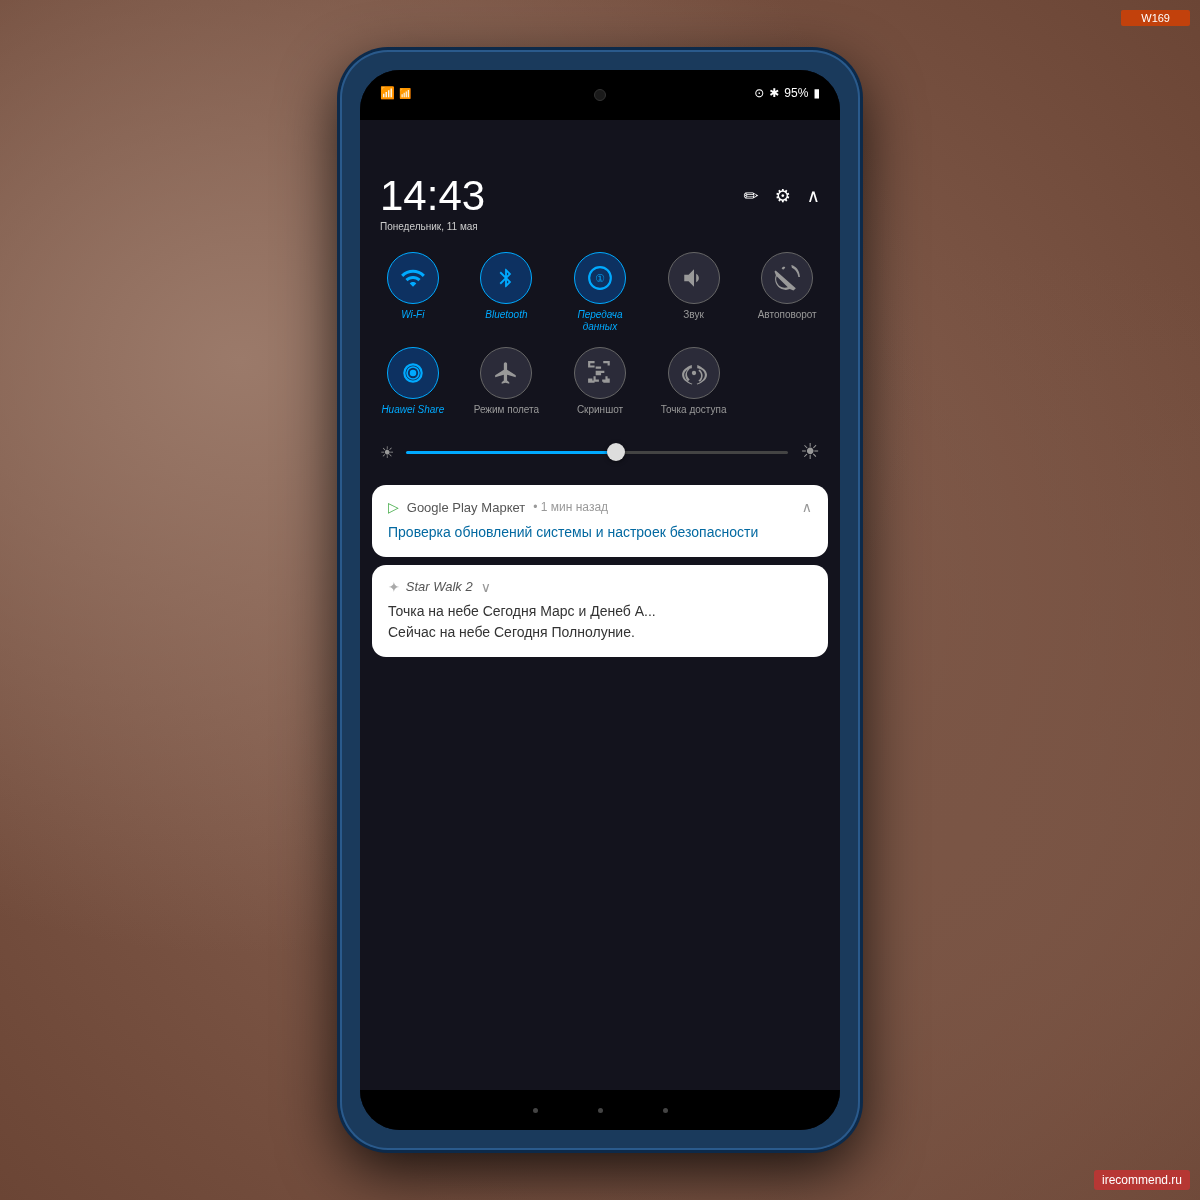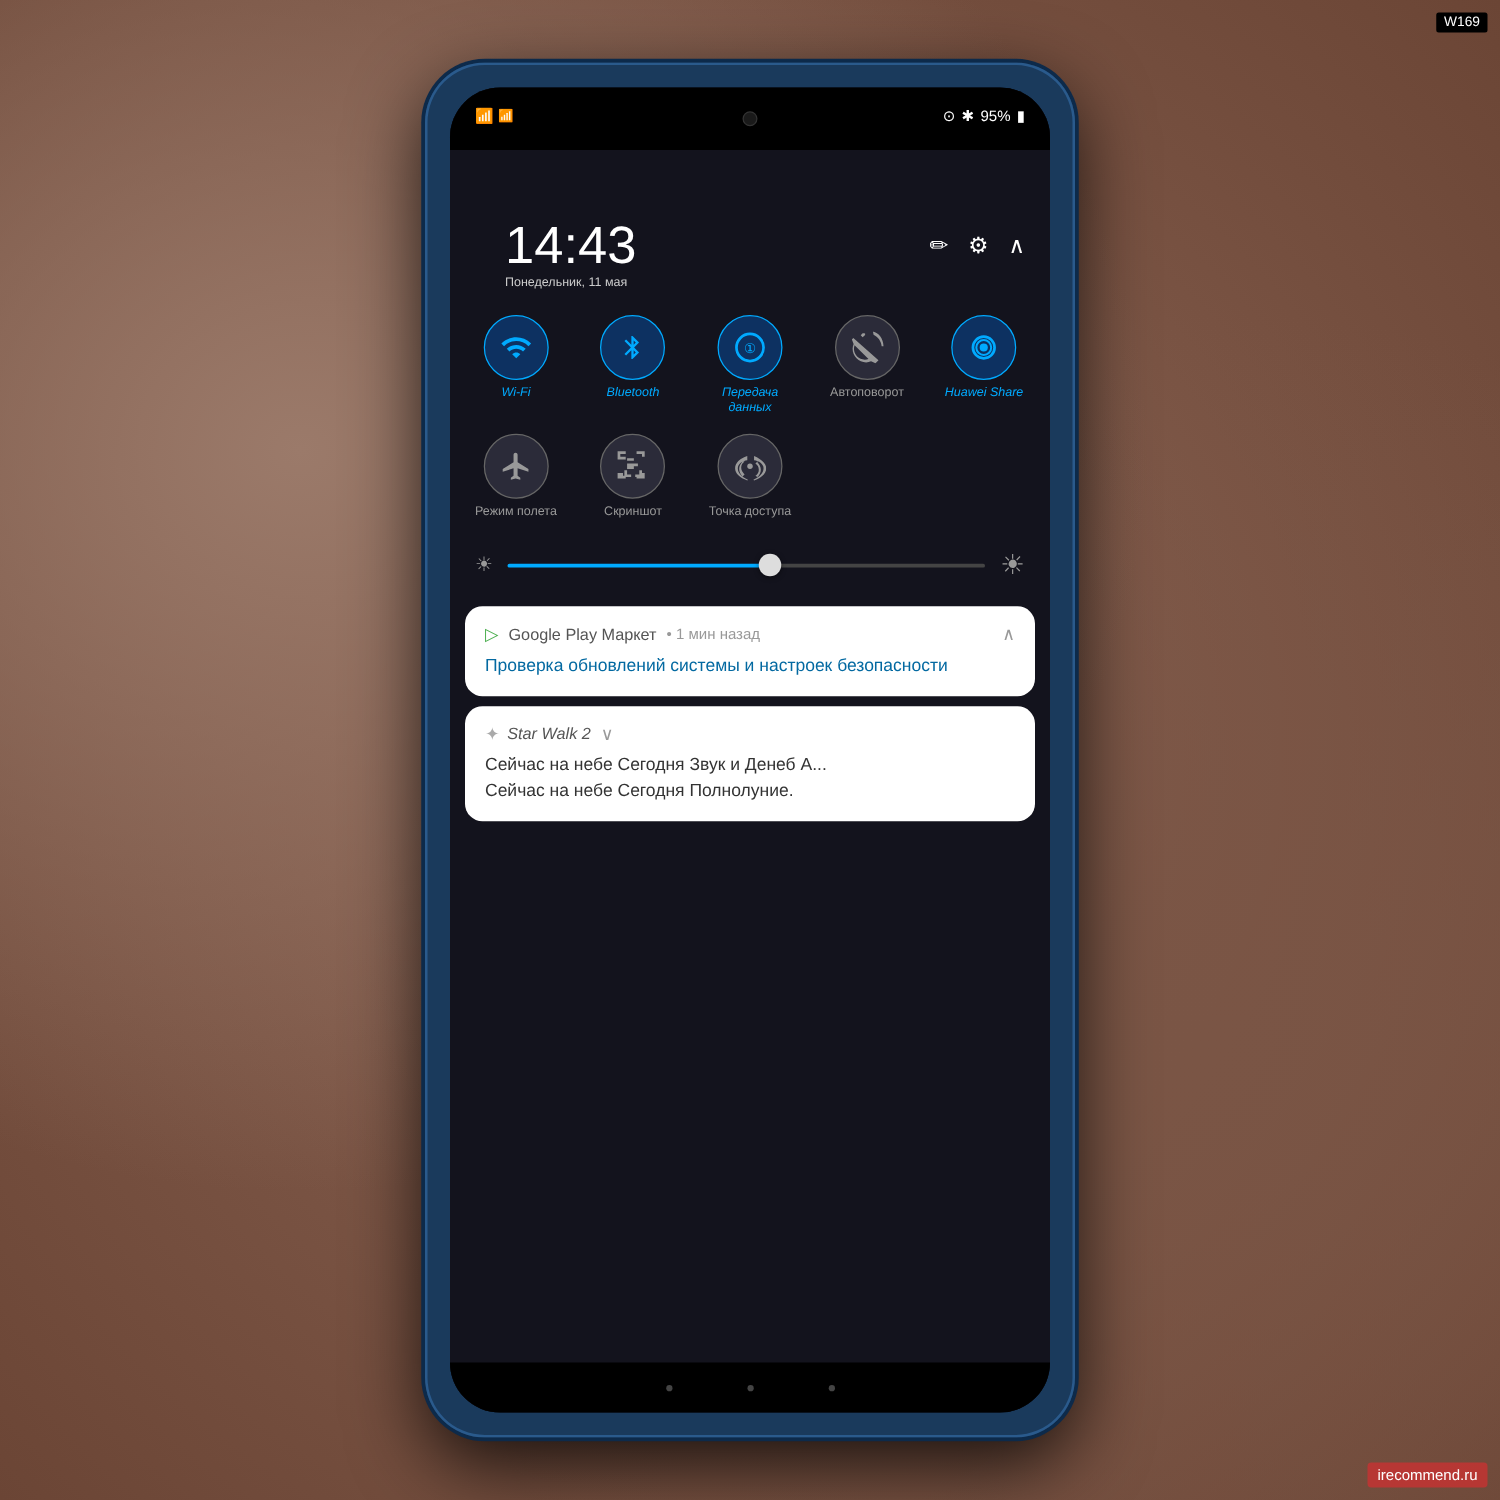--- a/index.html
+++ b/index.html
@@ -16,24 +16,24 @@
         radial-gradient(ellipse at 20% 30%, #9B7A6A 0%, transparent 50%),
         radial-gradient(ellipse at 80% 70%, #7A5545 0%, transparent 50%),
         radial-gradient(ellipse at 50% 50%, #8B6555 0%, #6B4535 100%);
     }
 
     
     .watermark {
       position: absolute;
       top: 10px;
       right: 10px;
-      background: #000000;
+      background: #c2410c;
       color: white;
       font-size: 11px;
-      padding: 2px 6px;
+      padding: 2px 20px;
       border-radius: 2px;
       z-index: 100;
     }
 
     
     .recommend-logo {
       position: absolute;
       bottom: 10px;
       right: 10px;
       color: white;
@@ -130,21 +130,20 @@
 
     
     .panel-header {
       padding: 55px 20px 10px;
     }
 
     .time-date-row {
       display: flex;
       align-items: flex-start;
       justify-content: space-between;
-      margin-left: 24px;
     }
 
     .time-display {
       color: white;
       font-size: 42px;
       font-weight: 300;
       line-height: 1;
     }
 
     .date-display {
@@ -423,20 +422,28 @@
         <div class="toggle-item">
           <div class="toggle-icon-circle active">
             <svg width="26" height="26" viewBox="0 0 24 24" fill="#00AAFF">
               <circle cx="12" cy="12" r="10" fill="none" stroke="#00AAFF" stroke-width="2"></circle>
               <text x="12" y="16" text-anchor="middle" font-size="10" fill="#00AAFF">①</text>
             </svg>
           </div>
           <span class="toggle-label active">Передача<br>данных</span>
         </div>
 
+        <div class="toggle-item">
+          <div class="toggle-icon-circle inactive">
+            <svg width="26" height="26" viewBox="0 0 24 24" fill="#999">
+              <path d="M3 9v6h4l5 5V4L7 9H3zm13.5 3c0-1.77-1.02-3.29-2.5-4.03v8.05c1.48-.73 2.5-2.25 2.5-4.02z"></path>
+            </svg>
+          </div>
+          <span class="toggle-label inactive">Звук</span>
+        </div>
 
         <div class="toggle-item">
           <div class="toggle-icon-circle inactive">
             <svg width="26" height="26" viewBox="0 0 24 24" fill="#999">
               <path d="M16.48 2.52c3.27 1.55 5.61 4.72 5.97 8.48h1.5C23.44 4.84 20.29 1.19 16 .1l.48 2.42zm-6.25-.77c-.59-.11-1.2-.18-1.83-.2L7 3l1.41 1.41 1.82-1.66zM1.54 5L.45 6.11l1.3 3.29C1.29 10.56 1 11.75 1 13c0 5.52 4.48 10 10 10 1.25 0 2.44-.29 3.61-.76l3.29 1.3L19.01 22.5l1.11-1.09L1.54 5zM10 21c-4.41 0-8-3.59-8-8 0-.96.18-1.87.46-2.73l10.27 10.27c-.86.29-1.77.46-2.73.46z"></path>
             </svg>
           </div>
           <span class="toggle-label inactive">Автоповорот</span>
         </div>
 
@@ -502,21 +509,21 @@
           </div>
           <div class="notif-body">Проверка обновлений системы и настроек безопасности</div>
         </div>
 
         <div class="notification-card">
           <div class="star-walk-header">
             <span class="star-icon">✦</span>
             <span class="star-app-name">Star Walk 2</span>
             <span class="star-expand">∨</span>
           </div>
-          <div class="star-content-line">Сейчас на небе Сегодня Звук и Денеб А...</div>
+          <div class="star-content-line">Точка на небе Сегодня Марс и Денеб А...</div>
           <div class="star-content-line">Сейчас на небе Сегодня Полнолуние.</div>
         </div>
 
       </div>
 
     </div>
 
     <div class="bottom-bar">
       <div class="bottom-dot"></div>
       <div class="bottom-dot"></div>

